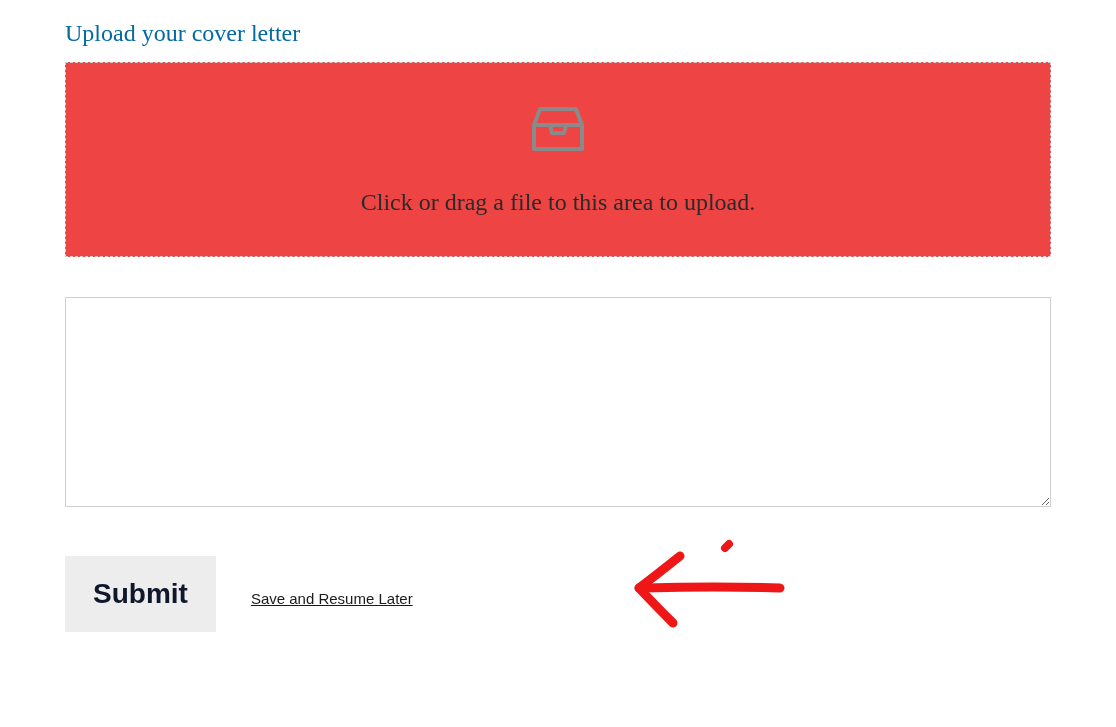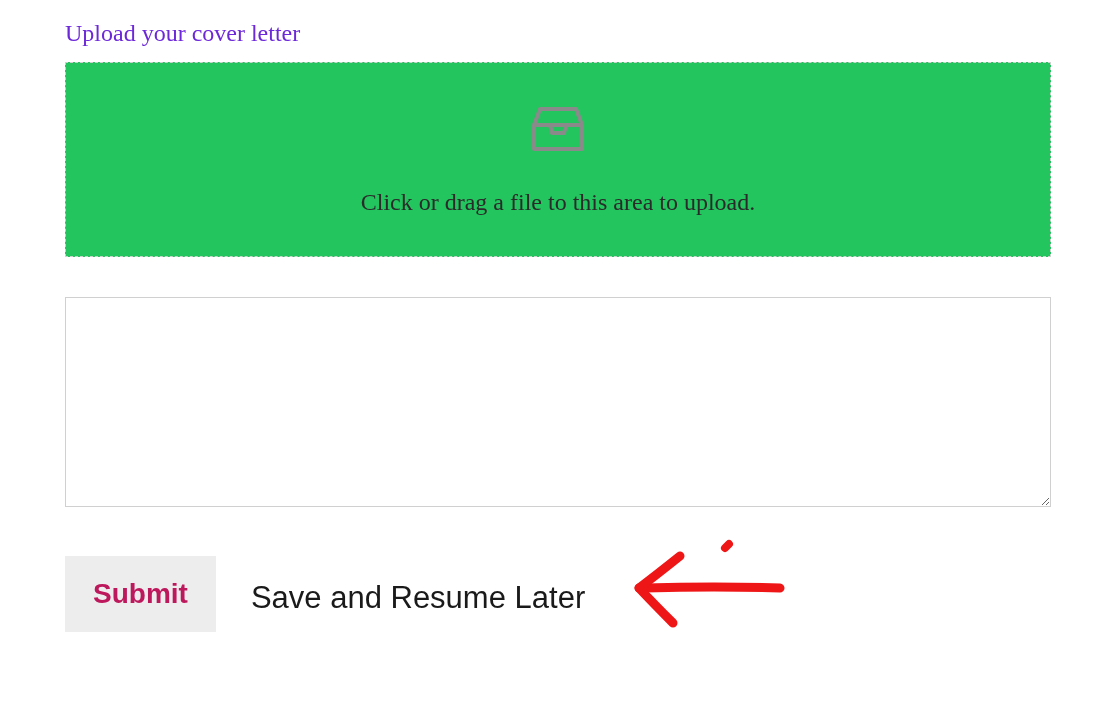--- a/index.html
+++ b/index.html
@@ -10,27 +10,27 @@
     body {
       font-family: Georgia, 'Times New Roman', serif;
       background: #ffffff;
       width: 1116px;
       height: 727px;
       padding: 20px 65px;
       position: relative;
     }
     .field-label {
       font-size: 24px;
-      color: #6d28d9;
+      color: #0369a1;
       margin-bottom: 15px;
       font-weight: normal;
     }
     .upload-dropzone {
       border: 1px dashed #d0d0d0;
-      background: #22c55e;
+      background: #ef4444;
       width: 100%;
       height: 195px;
       display: flex;
       flex-direction: column;
       align-items: center;
       justify-content: center;
       cursor: pointer;
       margin-bottom: 40px;
       gap: 12px;
     }
@@ -59,27 +59,28 @@
       gap: 35px;
       position: relative;
     }
     .submit-button {
       background: #ededed;
       border: none;
       padding: 22px 28px;
       font-size: 28px;
       font-weight: bold;
       font-family: Arial, Helvetica, sans-serif;
-      color: #be185d;
+      color: #0f172a;
       cursor: pointer;
     }
     .save-resume-link {
       font-family: Arial, Helvetica, sans-serif;
-      font-size: 31px;
+      font-size: 15px;
       color: #1a1a1a;
+      text-decoration: underline;
       cursor: pointer;
       margin-top: 8px;
     }
     .annotation-arrow {
       position: absolute;
       left: 560px;
       top: -18px;
       pointer-events: none;
     }
   </style>

